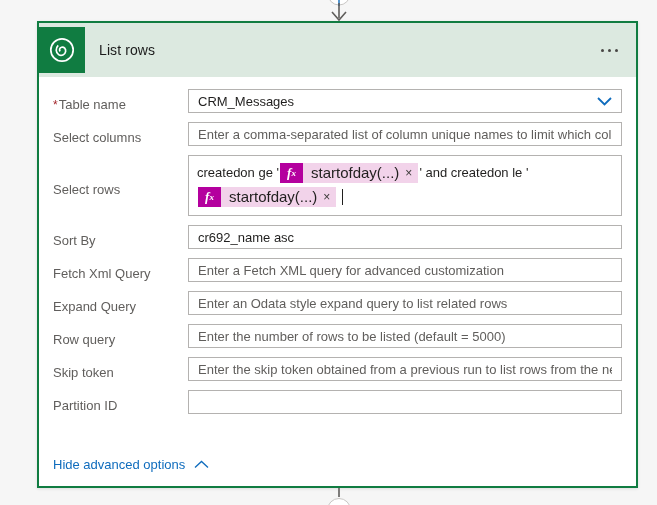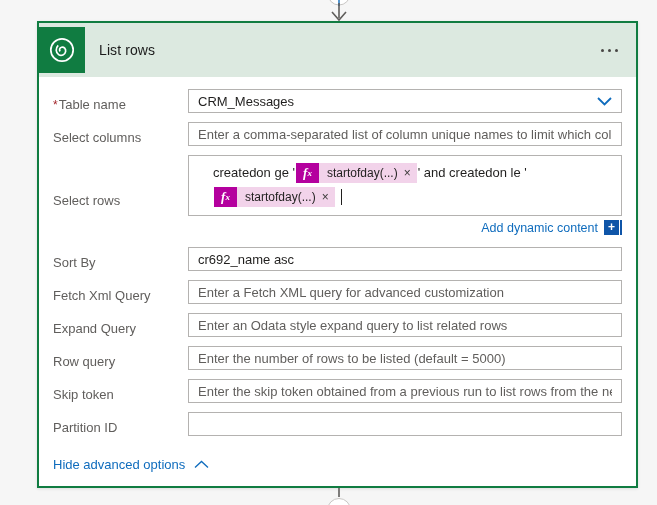--- a/index.html
+++ b/index.html
@@ -145,21 +145,21 @@
     line-height: 1;
   }
 
   
   .token-editor {
     box-sizing: border-box;
     width: 100%;
     min-height: 57px;
     border: 1px solid #b4b2b0;
     background: #fff;
-    padding: 5px 8px 6px 24px;
+    padding: 5px 8px 6px 8px;
     line-height: 22px;
     font-size: 13px;
     color: #201f1e;
   }
   .tok-line {
     display: flex;
     align-items: center;
     flex-wrap: nowrap;
     height: 24px;
   }
@@ -184,21 +184,21 @@
     align-items: center;
     justify-content: center;
     font-weight: 600;
   }
   .token .fx sub {
     font-size: 9px;
     font-style: italic;
   }
   .token .tok-label {
     padding: 0 6px 0 8px;
-    font-size: 12px;
+    font-size: 15px;
     color: #201f1e;
     white-space: nowrap;
   }
   .token .tok-close {
     padding: 0 6px 0 0;
     font-size: 12px;
     color: #3b3a39;
     cursor: pointer;
     line-height: 1;
   }
@@ -339,25 +339,20 @@
               <span class="fx">
                   <i>f</i>
                   <sub>x</sub>
                 </span>
               <span class="tok-label">startofday(...)</span>
               <span class="tok-close">×</span>
             </span>
             <span class="caret"></span>
           </div>
         </div>
-        <div class="dyn-row">
-          <span class="dyn-link">Add dynamic content</span>
-          <span class="dyn-plus">+</span>
-          <span class="dyn-bar"></span>
-        </div>
       </div>
     </div>
 
     <div class="field-row">
       <div class="field-label">Sort By</div>
       <div class="field-control">
         <div class="text-input">
           <span class="input-text">cr692_name asc</span>
         </div>
       </div>

